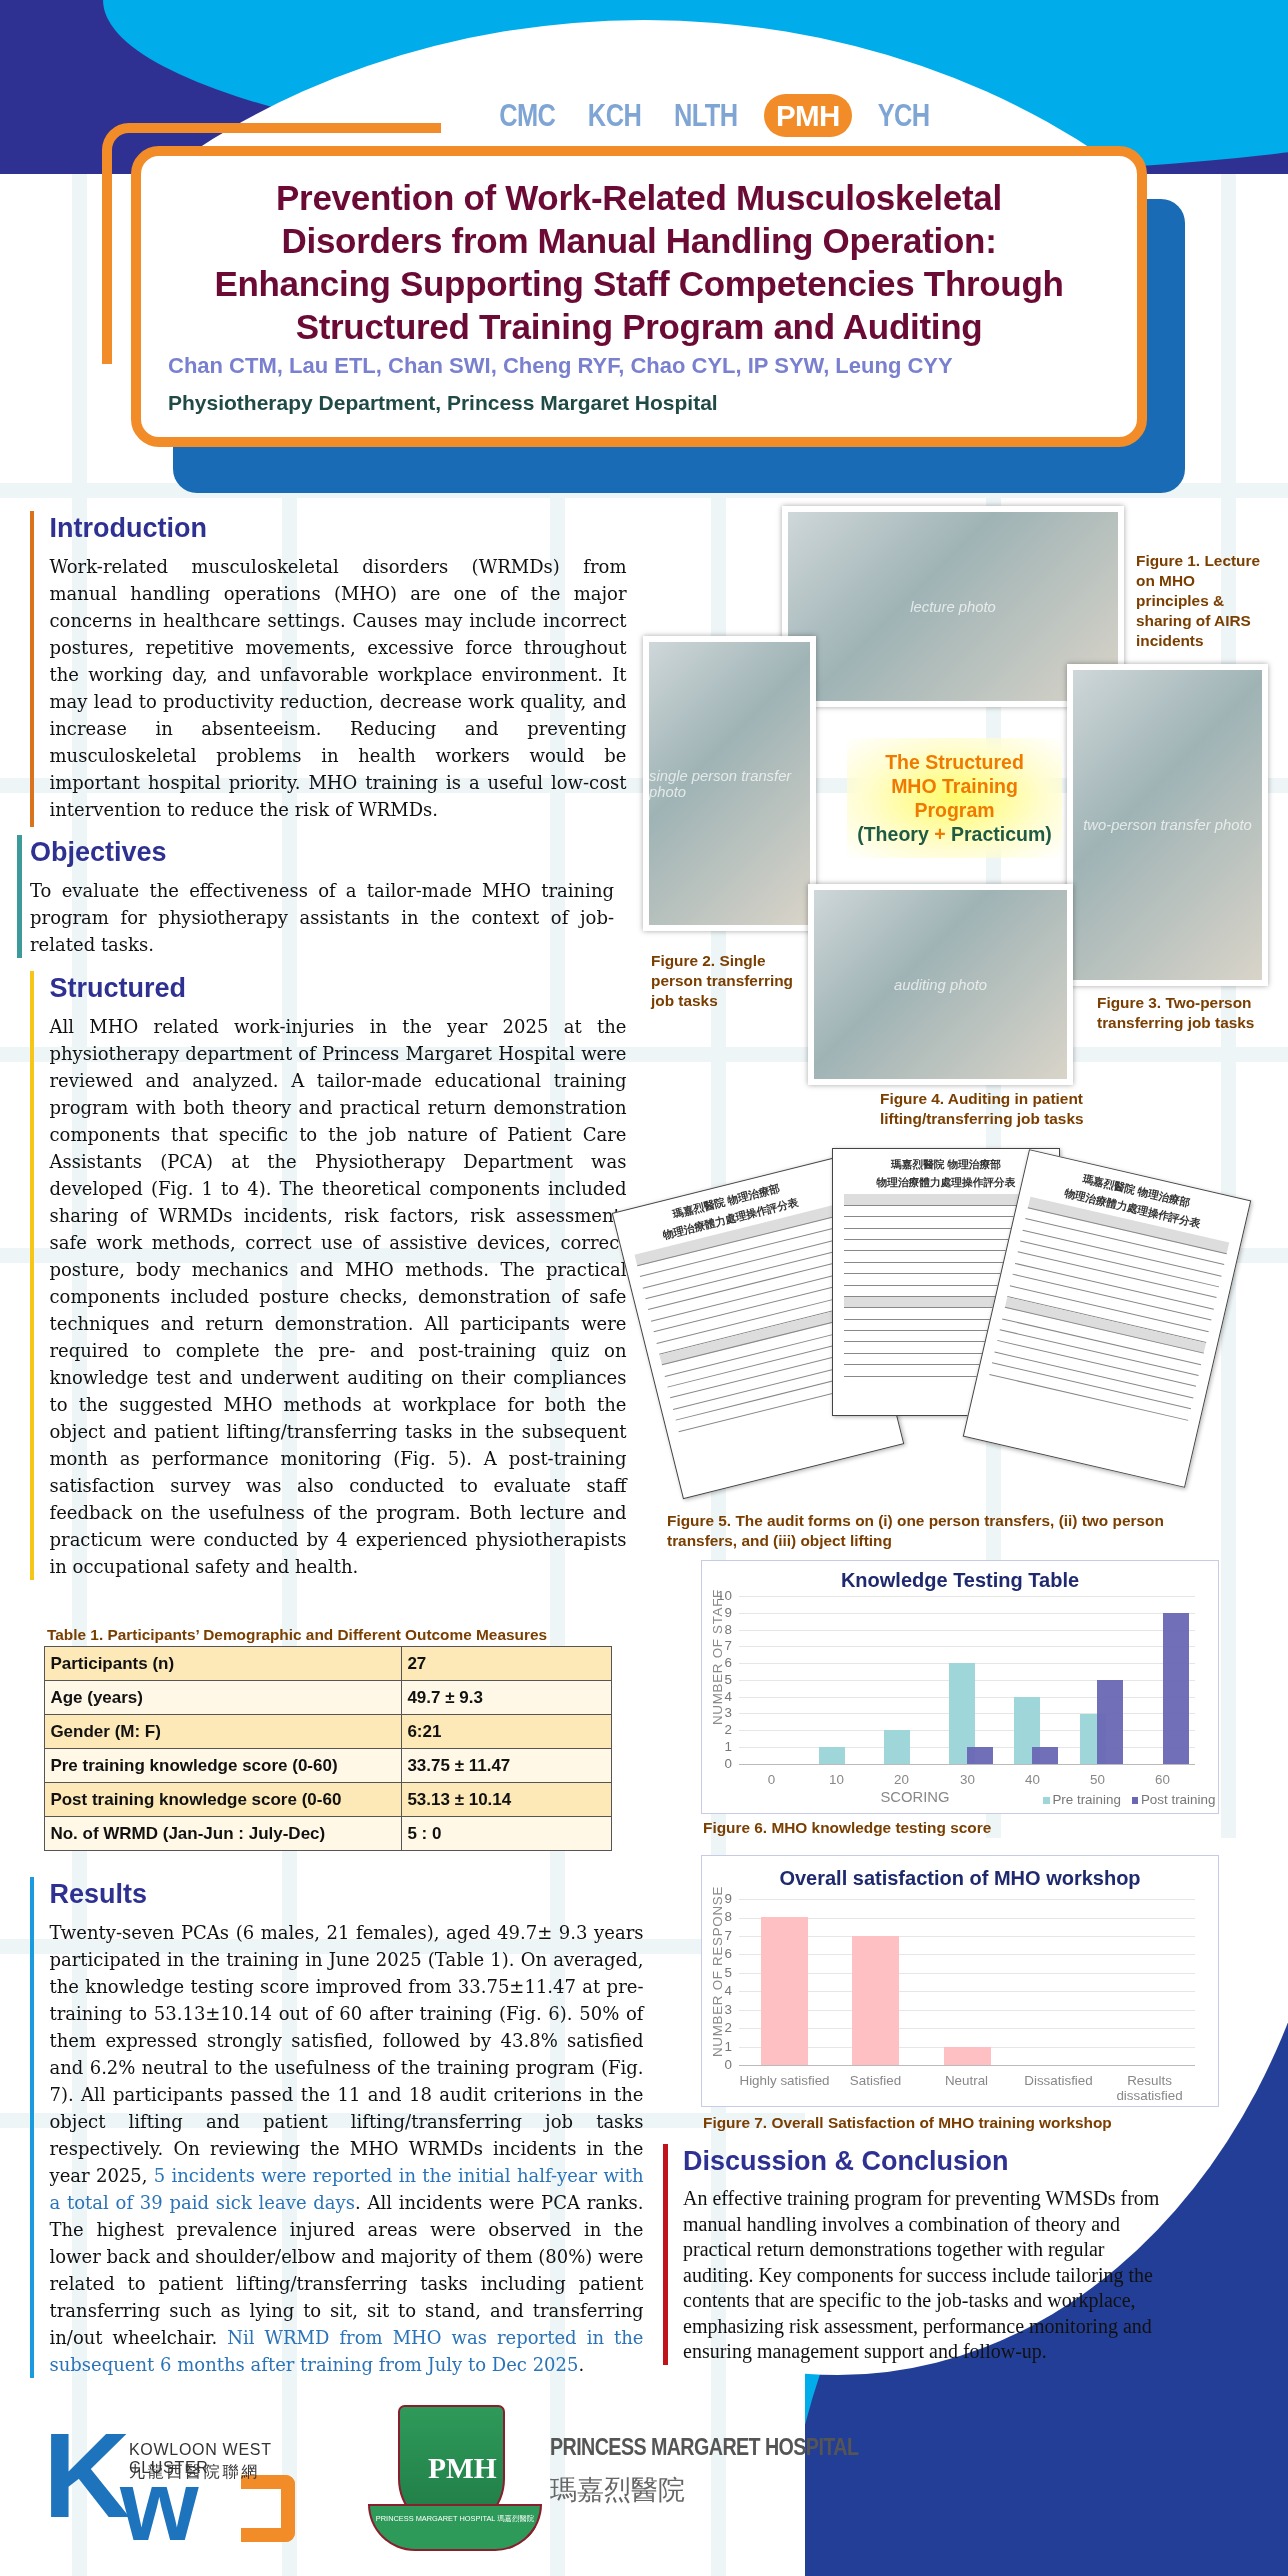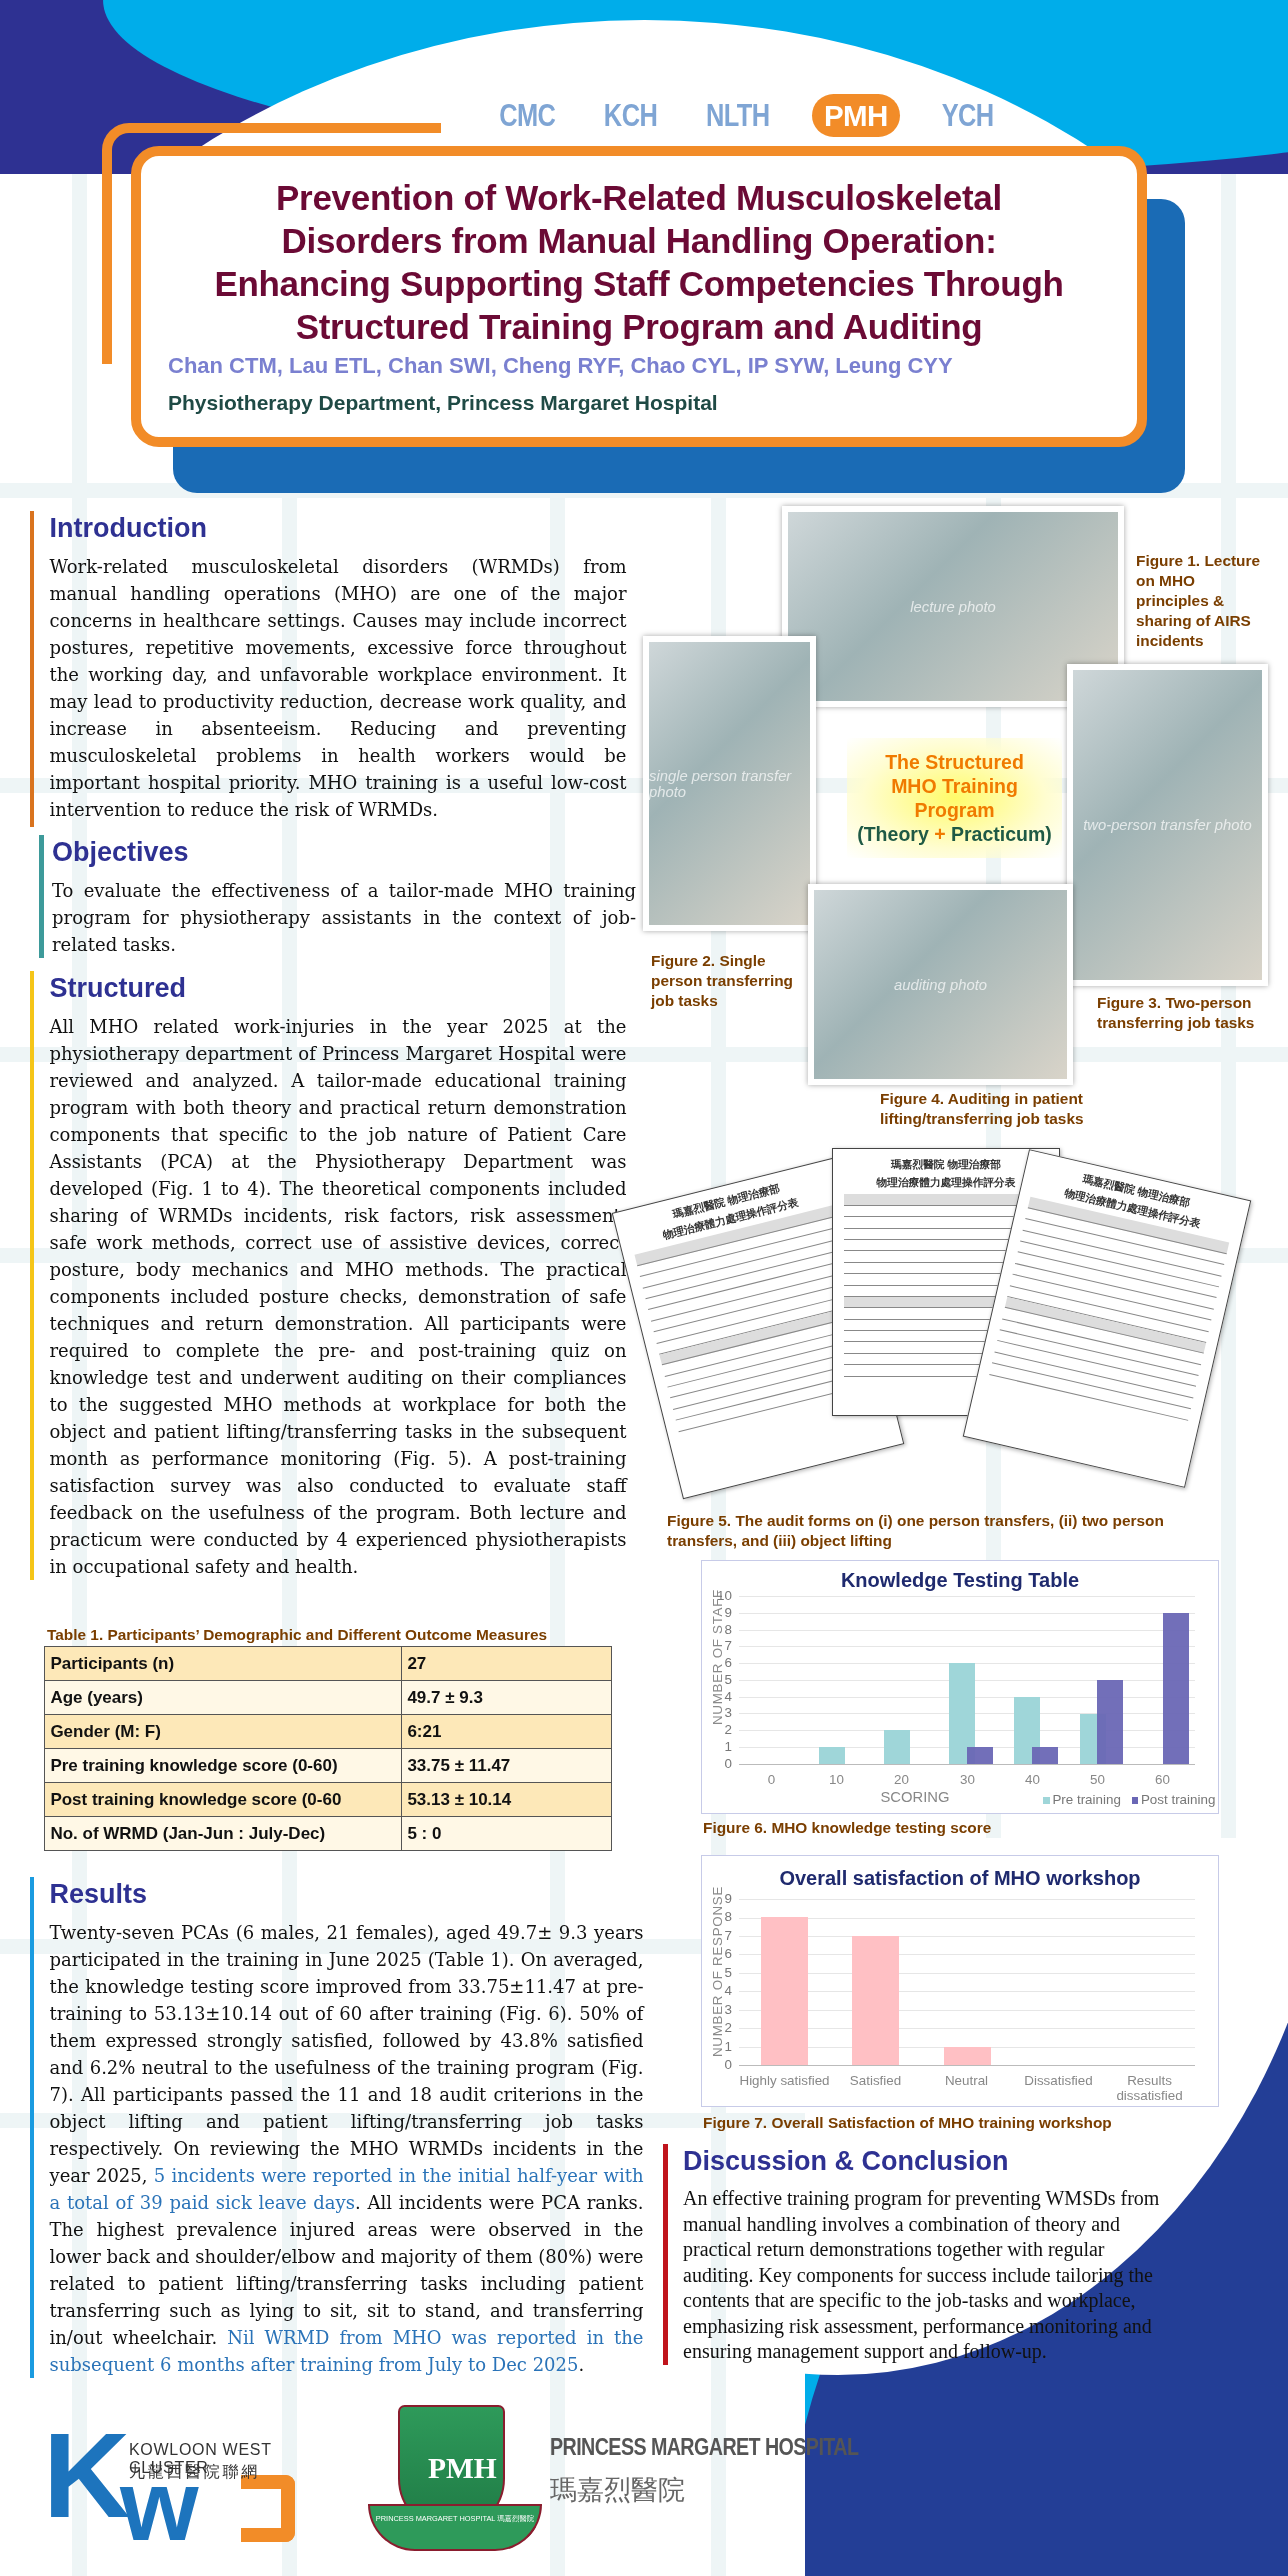--- a/index.html
+++ b/index.html
@@ -15,21 +15,21 @@
   .top-band .light { position: absolute; left: 0; top: 0; width: 1288px; height: 174px;
     background: #00adea; clip-path: ellipse(62% 100% at 70% 0%); }
   .top-band .white { position: absolute; left: -134px; top: 0px; width: 1556px; height: 1006px; border-radius: 50%;
     background: #ffffff; }
   .bottom-corner { position: absolute; right: 0; bottom: 0; width: 483px; height: 738px; overflow: hidden; }
   .bottom-corner .light { position: absolute; right: -704px; bottom: -839px; width: 1275px; height: 1543px; border-radius: 50%;
     border: 60px solid #00adea; background: #233e96; }
   .bottom-corner .mask { position: absolute; left: -470px; top: -738px; width: 1006px; height: 1275px; border-radius: 50%; background: #fff; }
 
   
-  .codes { position: absolute; top: 94px; left: 493px; display: flex; gap: 36px; align-items: center; }
+  .codes { position: absolute; top: 94px; left: 493px; display: flex; gap: 20px; align-items: center; }
   .code { font-family: "Liberation Sans", sans-serif; font-weight: bold; font-size: 31px; color: #7fa5d4; letter-spacing: -0.7px; transform: scaleX(0.82); }
   .code.active { background: #f28c28; color: #fff; border-radius: 27px; padding: 0 12px; transform: none; font-size: 29.5px; height: 43px; line-height: 43px; }
 
   
   .title-shadow { position: absolute; left: 173px; top: 199px; width: 1012px; height: 294px; background: #1a6bb5; border-radius: 24px; }
   .title-accent { position: absolute; left: 102px; top: 123px; width: 339px; height: 241px; border-left: 10.7px solid #f28c28; border-top: 10.7px solid #f28c28; border-top-left-radius: 27px; }
   .title-box { position: absolute; left: 131px; top: 146px; width: 1016px; height: 301px; background: #fff; border: 10.7px solid #f28c28; border-radius: 28px; padding: 20px 27px 0 27px; }
   .title { text-align: center; font-weight: bold; color: #6b0a35; font-size: 35px; line-height: 43px; letter-spacing: -0.3px; }
   .authors { margin-top: 5.4px; font-weight: bold; color: #7a80d0; font-size: 22px; }
   .affil { margin-top: 12px; font-weight: bold; color: #1f4a45; font-size: 21px; }
@@ -143,21 +143,21 @@
   <div class="authors">Chan CTM, Lau ETL, Chan SWI, Cheng RYF, Chao CYL, IP SYW, Leung CYY</div>
   <div class="affil">Physiotherapy Department, Princess Margaret Hospital</div>
 </div>
 
 <div class="section" style="left:29.5px; top:511px; width:597px;">
   <div class="bar" style="background:#d9731e; top:0; bottom:-4px;"></div>
   <h2>Introduction</h2>
   <p>Work-related musculoskeletal disorders (WRMDs) from manual handling operations (MHO) are one of the major concerns in healthcare settings. Causes may include incorrect postures, repetitive movements, excessive force throughout the working day, and unfavorable workplace environment. It may lead to productivity reduction, decrease work quality, and increase in absenteeism. Reducing and preventing musculoskeletal problems in health workers would be important hospital priority. MHO training is a useful low-cost intervention to reduce the risk of WRMDs.</p>
 </div>
 
-<div class="section" style="left:39px; top:835px; width:597px;padding-left:13px;">
+<div class="section" style="left:17px; top:835px; width:597px;padding-left:13px;">
   <div class="bar" style="background:#3d9a9a;"></div>
   <h2>Objectives</h2>
   <p>To evaluate the effectiveness of a tailor-made MHO training program for physiotherapy assistants in the context of job-related tasks.</p>
 </div>
 
 <div class="section" style="left:29.5px; top:971px; width:597px;">
   <div class="bar" style="background:#f5c518;"></div>
   <h2>Structured</h2>
   <p>All MHO related work-injuries in the year 2025 at the physiotherapy department of Princess Margaret Hospital were reviewed and analyzed. A tailor-made educational training program with both theory and practical return demonstration components that specific to the job nature of Patient Care Assistants (PCA) at the Physiotherapy Department was developed (Fig. 1 to 4). The theoretical components included sharing of WRMDs incidents, risk factors, risk assessment, safe work methods, correct use of assistive devices, correct posture, body mechanics and MHO methods. The practical components included posture checks, demonstration of safe techniques and return demonstration. All participants were required to complete the pre- and post-training quiz on knowledge test and underwent auditing on their compliances to the suggested MHO methods at workplace for both the object and patient lifting/transferring tasks in the subsequent month as performance monitoring (Fig. 5). A post-training satisfaction survey was also conducted to evaluate staff feedback on the usefulness of the program. Both lecture and practicum were conducted by 4 experienced physiotherapists in occupational safety and health.</p>
 </div>

